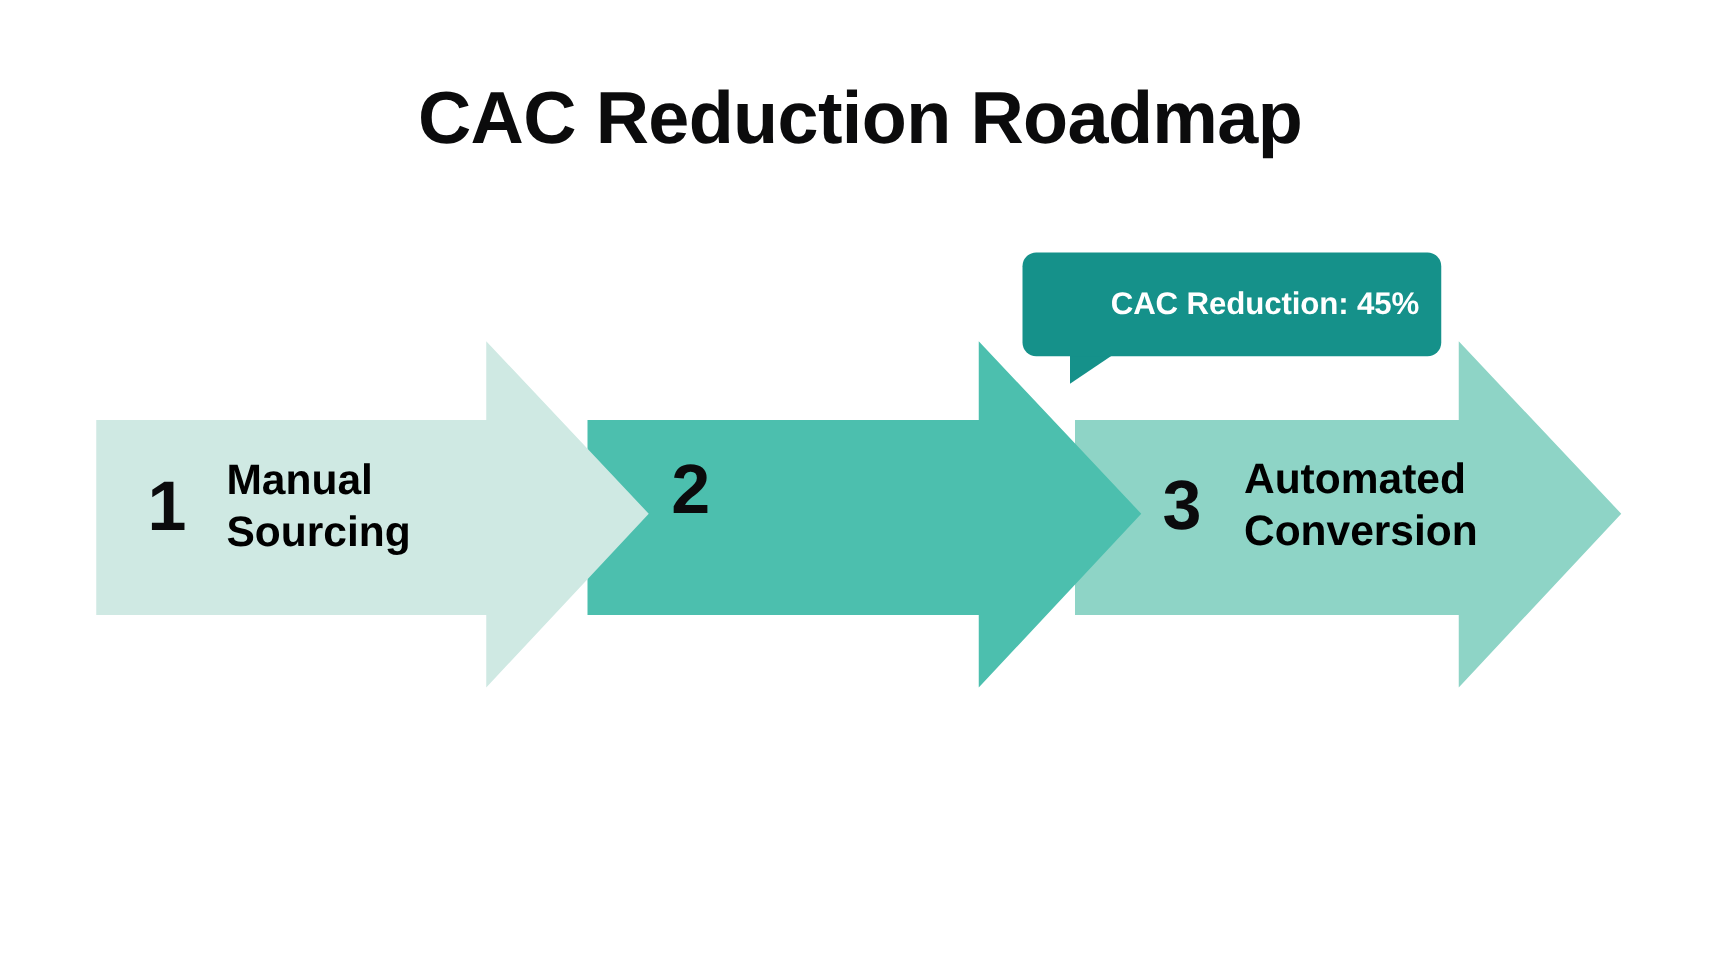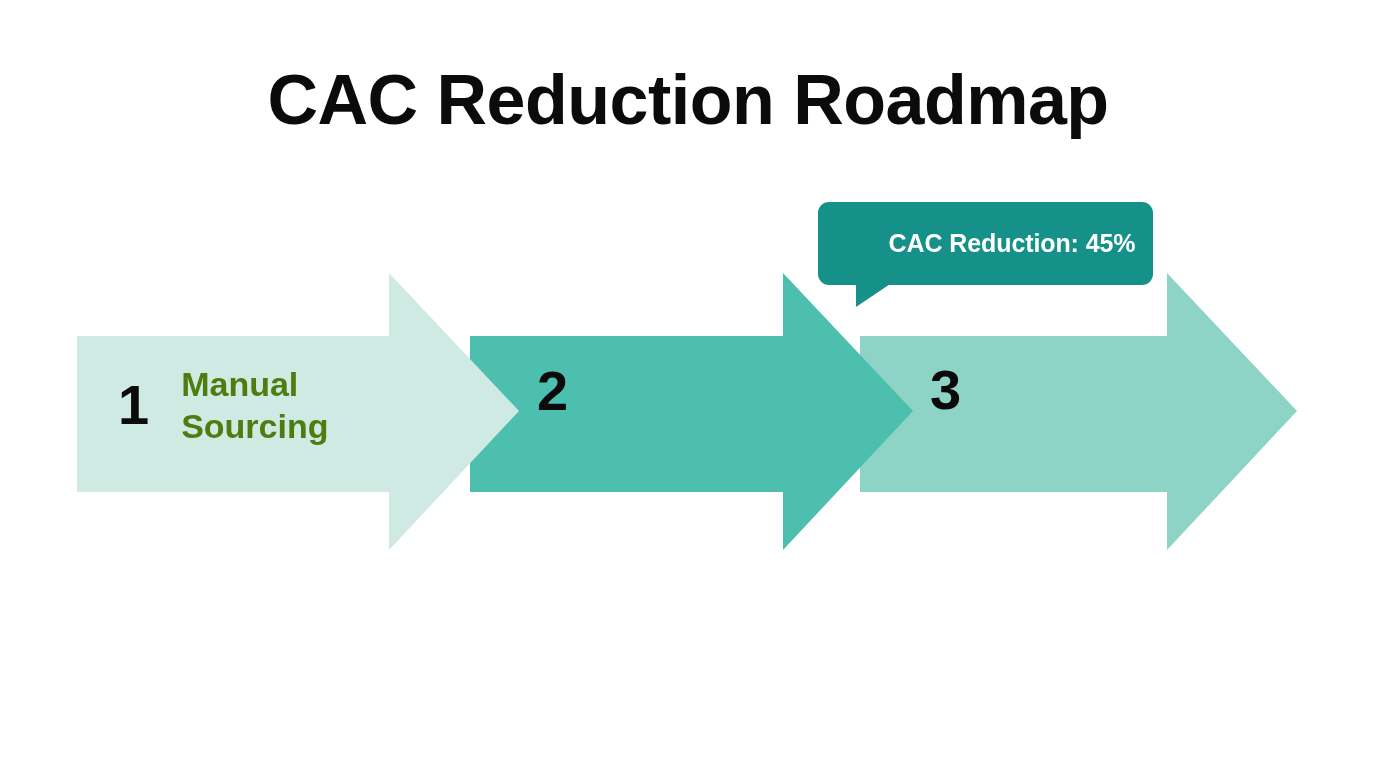--- a/index.html
+++ b/index.html
@@ -23,21 +23,21 @@
     height: 768px;
   }
 
   
   .title {
     position: absolute;
     left: 0;
     top: 62px;
     width: 1376px;
     text-align: center;
-    font-size: 70px;
+    font-size: 59px;
     font-weight: 700;
     letter-spacing: -0.5px;
     color: #0b0b0c;
     line-height: 1.1;
     white-space: nowrap;
   }
 
   
   .roadmap-svg {
     position: absolute;
@@ -60,21 +60,21 @@
   .step-num {
     font-size: 56px;
     font-weight: 700;
     line-height: 1;
     color: #0b0b0c;
   }
   .step-label {
     font-size: 34px;
     font-weight: 700;
     line-height: 1.24;
-    color: #4d7c0f;
+    color: #000000;
     white-space: pre-line;
   }
 
   #step-1 { left: 118px; top: 363px; }
   #step-1 .step-num { margin-right: 32px; }
 
   #step-2 { left: 537px; top: 363px; }
   #step-2 .step-num { margin-right: 33px; }
 
   #step-3 { left: 930px; top: 362px; }
@@ -123,17 +123,19 @@
     <span class="step-label">Manual
 Sourcing</span>
   </div>
 
   <div class="step-text" id="step-2">
     <span class="step-num">2</span>
   </div>
 
   <div class="step-text" id="step-3">
     <span class="step-num">3</span>
+    <span class="step-label">Automated
+Conversion</span>
   </div>
 
   <div class="callout-text">CAC Reduction: 45%</div>
 
 </div>
 
 </body></html>

